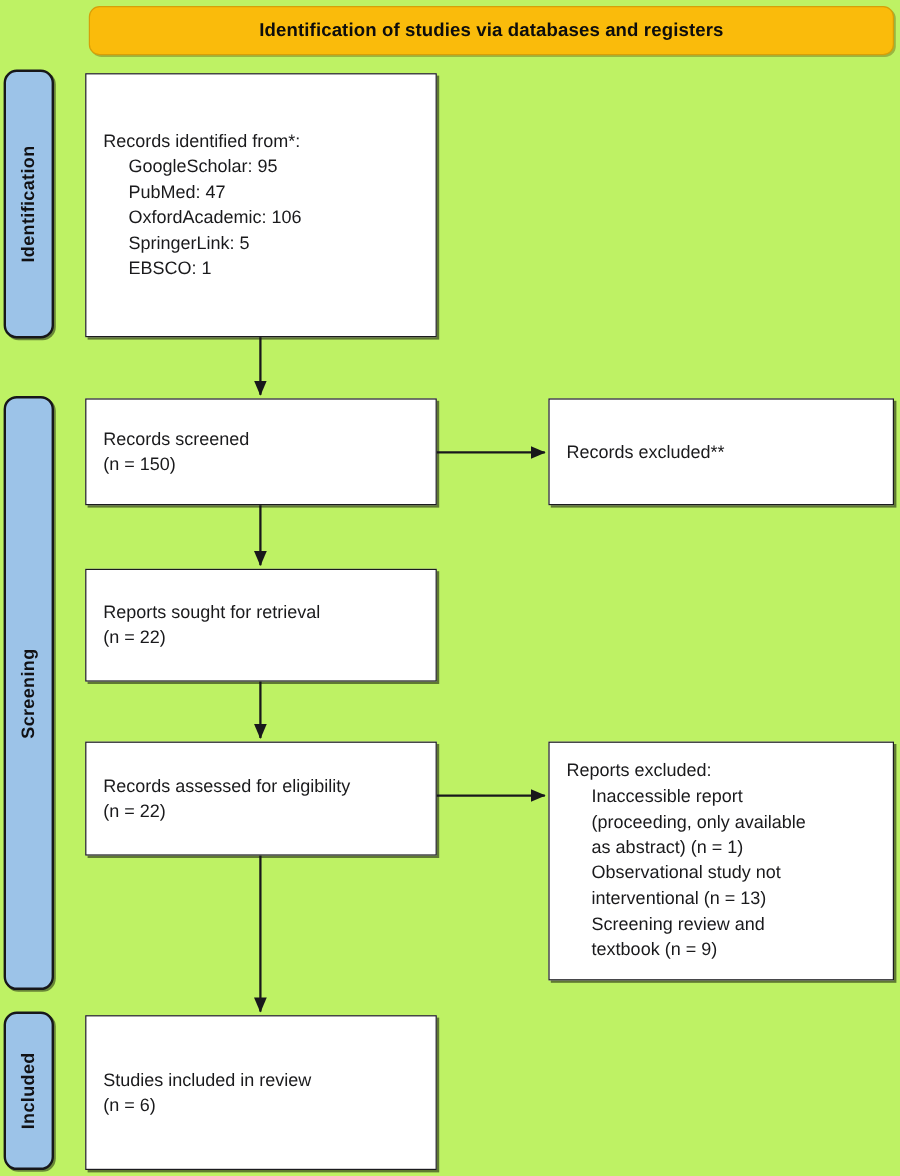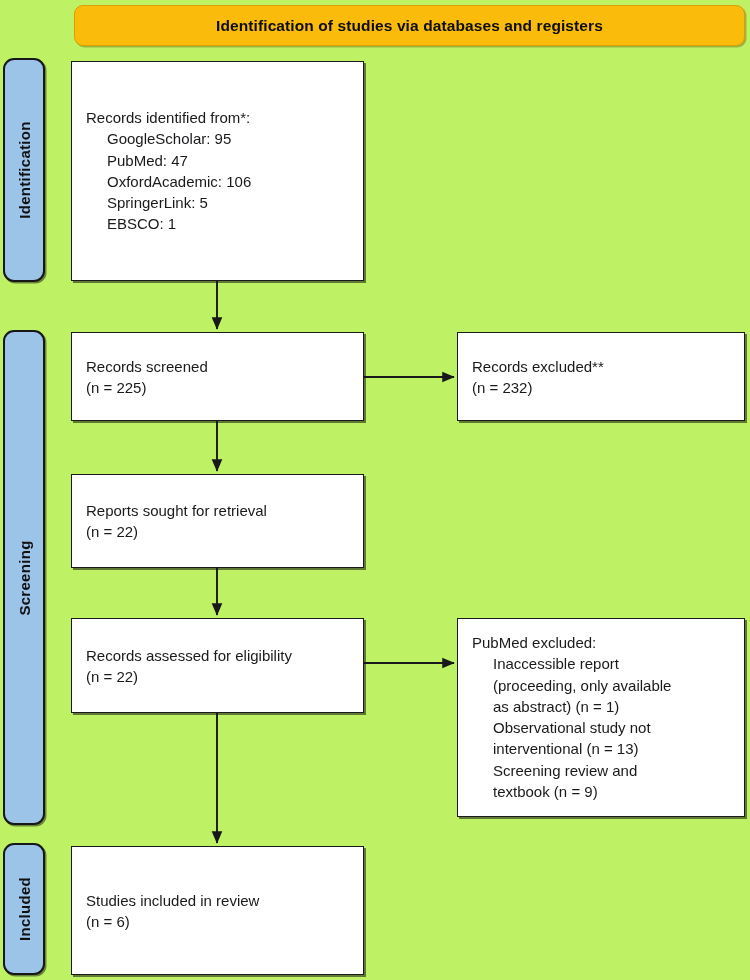--- a/index.html
+++ b/index.html
@@ -155,48 +155,47 @@
       <div class="sub-line">PubMed: 47</div>
       <div class="sub-line">OxfordAcademic: 106</div>
       <div class="sub-line">SpringerLink: 5</div>
       <div class="sub-line">EBSCO: 1</div>
     </div>
   </div>
 
   <div class="flow-box" id="box-records-screened">
     <div class="flow-box-inner">
       <div>Records screened</div>
-      <div>(n = 225)</div>
+      <div>(n = 150)</div>
     </div>
   </div>
 
   <div class="flow-box" id="box-records-excluded">
     <div class="flow-box-inner">
       <div>Records excluded**</div>
-      <div>(n = 232)</div>
     </div>
   </div>
 
   <div class="flow-box" id="box-reports-sought">
     <div class="flow-box-inner">
       <div>Reports sought for retrieval</div>
       <div>(n = 22)</div>
     </div>
   </div>
 
   <div class="flow-box" id="box-reports-assessed">
     <div class="flow-box-inner">
       <div>Records assessed for eligibility</div>
       <div>(n = 22)</div>
     </div>
   </div>
 
   <div class="flow-box" id="box-reports-excluded">
     <div class="flow-box-inner top-aligned">
-      <div>PubMed excluded:</div>
+      <div>Reports excluded:</div>
       <div class="sub-line">Inaccessible report</div>
       <div class="sub-line">(proceeding, only available</div>
       <div class="sub-line">as abstract) (n = 1)</div>
       <div class="sub-line">Observational study not</div>
       <div class="sub-line">interventional (n = 13)</div>
       <div class="sub-line">Screening review and</div>
       <div class="sub-line">textbook (n = 9)</div>
     </div>
   </div>
 

